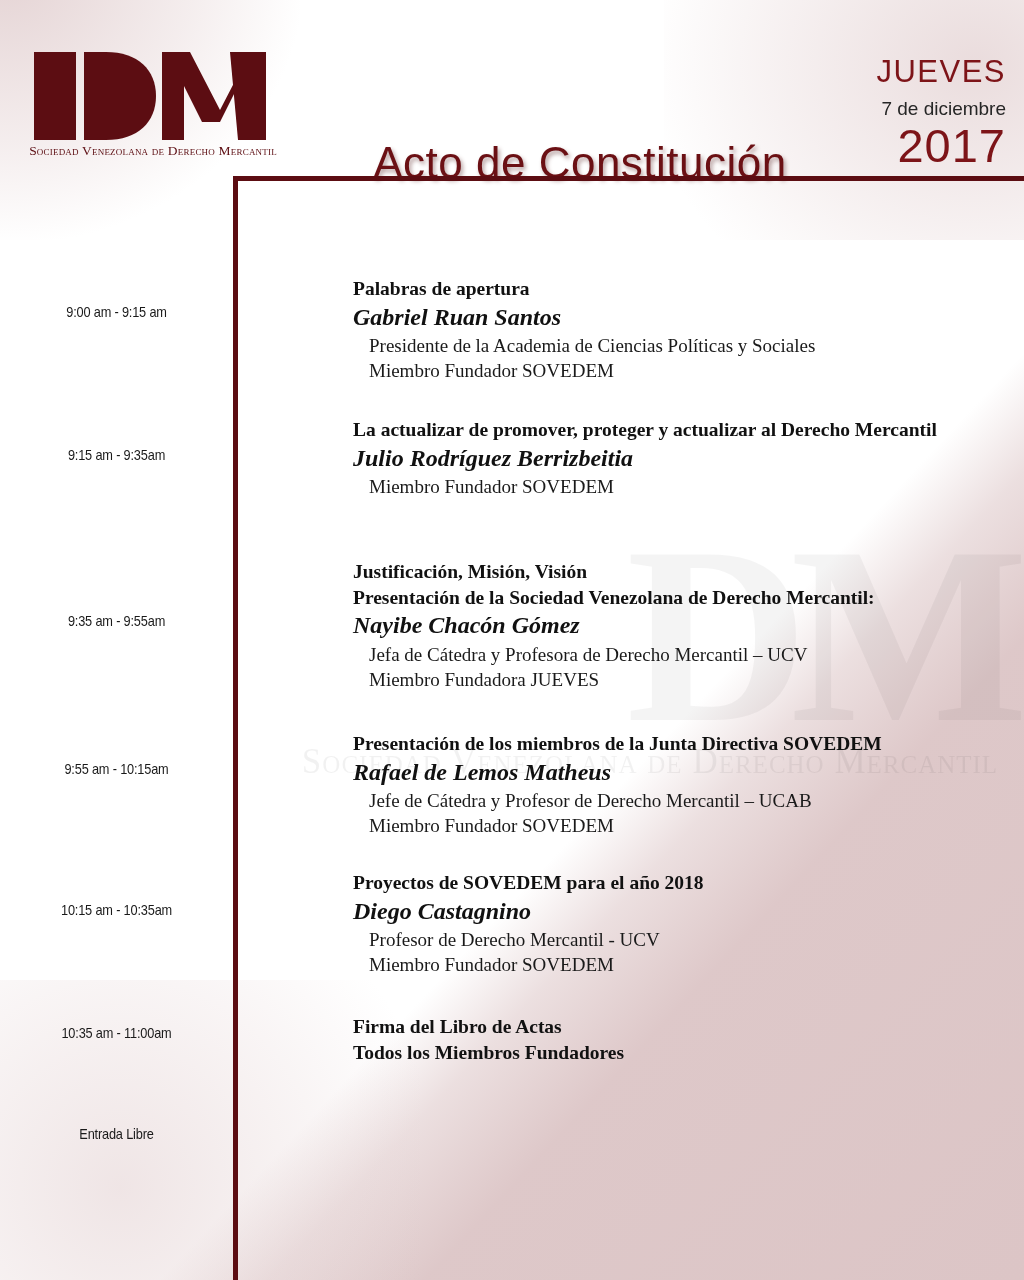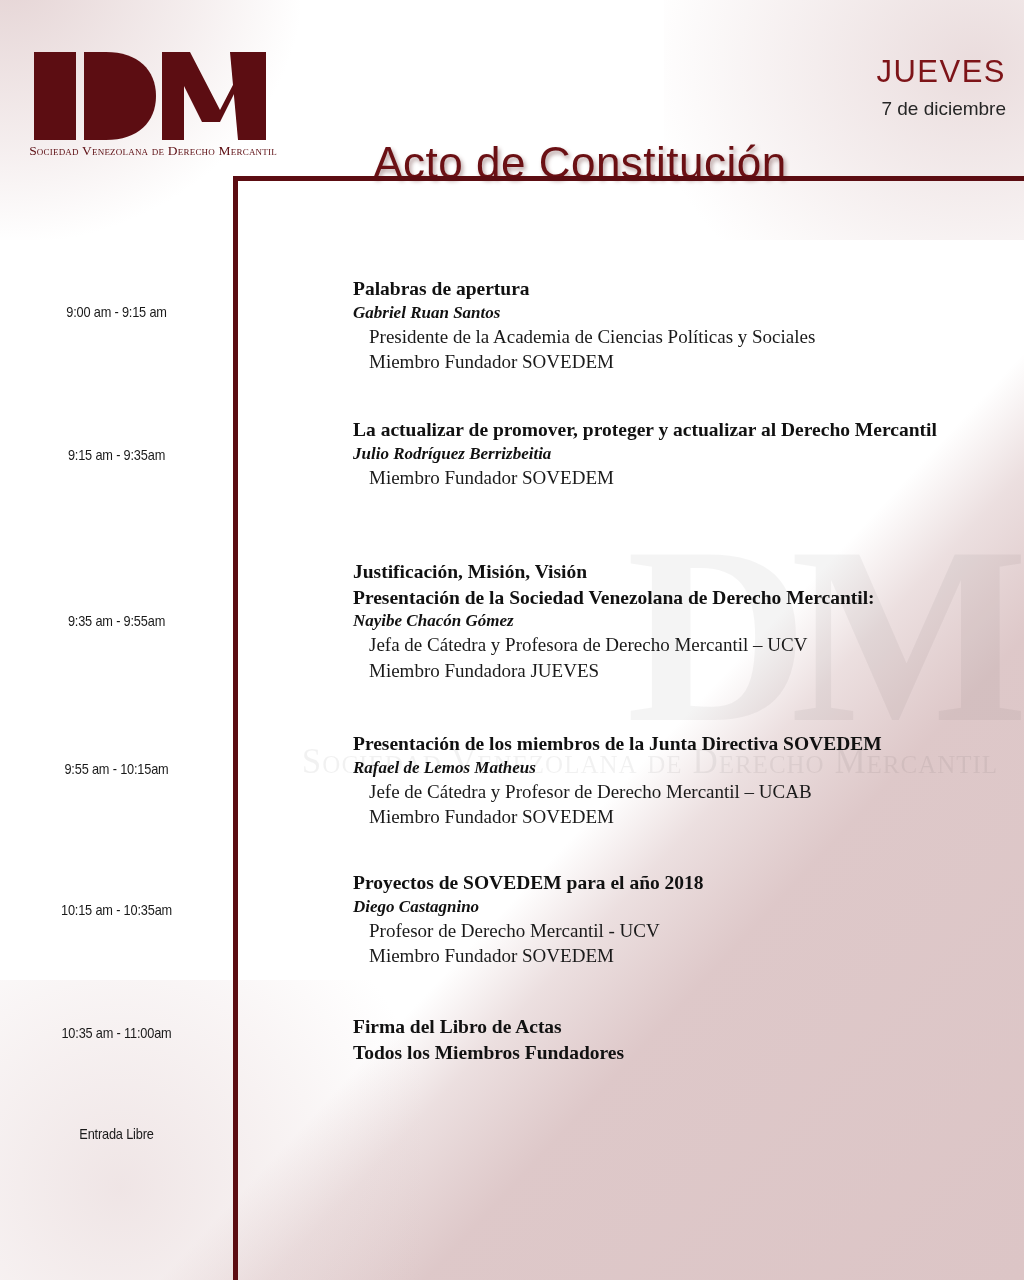--- a/index.html
+++ b/index.html
@@ -228,21 +228,21 @@
     font-family: "Liberation Serif", serif;
     font-weight: bold;
     font-size: 19.5px;
     line-height: 1.31;
     color: #111111;
   }
   .slot-speaker {
     font-family: "Liberation Serif", serif;
     font-weight: bold;
     font-style: italic;
-    font-size: 17px;
+    font-size: 24px;
     line-height: 1.31;
     color: #111111;
   }
   .slot-detail {
     font-family: "Liberation Serif", serif;
     font-weight: normal;
     font-size: 19px;
     line-height: 1.33;
     color: #1a1a1a;
     margin-left: 16px;
@@ -288,20 +288,21 @@
         </g>
       </svg>
       <div class="logo-sub">Sociedad Venezolana de Derecho Mercantil</div>
     </div>
 
     <div class="poster-title">Acto de Constitución</div>
 
     <div class="date-block">
       <div class="date-weekday">JUEVES</div>
       <div class="date-day">7 de diciembre</div>
+      <div class="date-year">2017</div>
     </div>
 
   </div>
 
   <div class="rule-horizontal"></div>
   <div class="rule-vertical"></div>
 
   <div class="agenda">
 
     <div class="agenda-row" style="top:100px">

